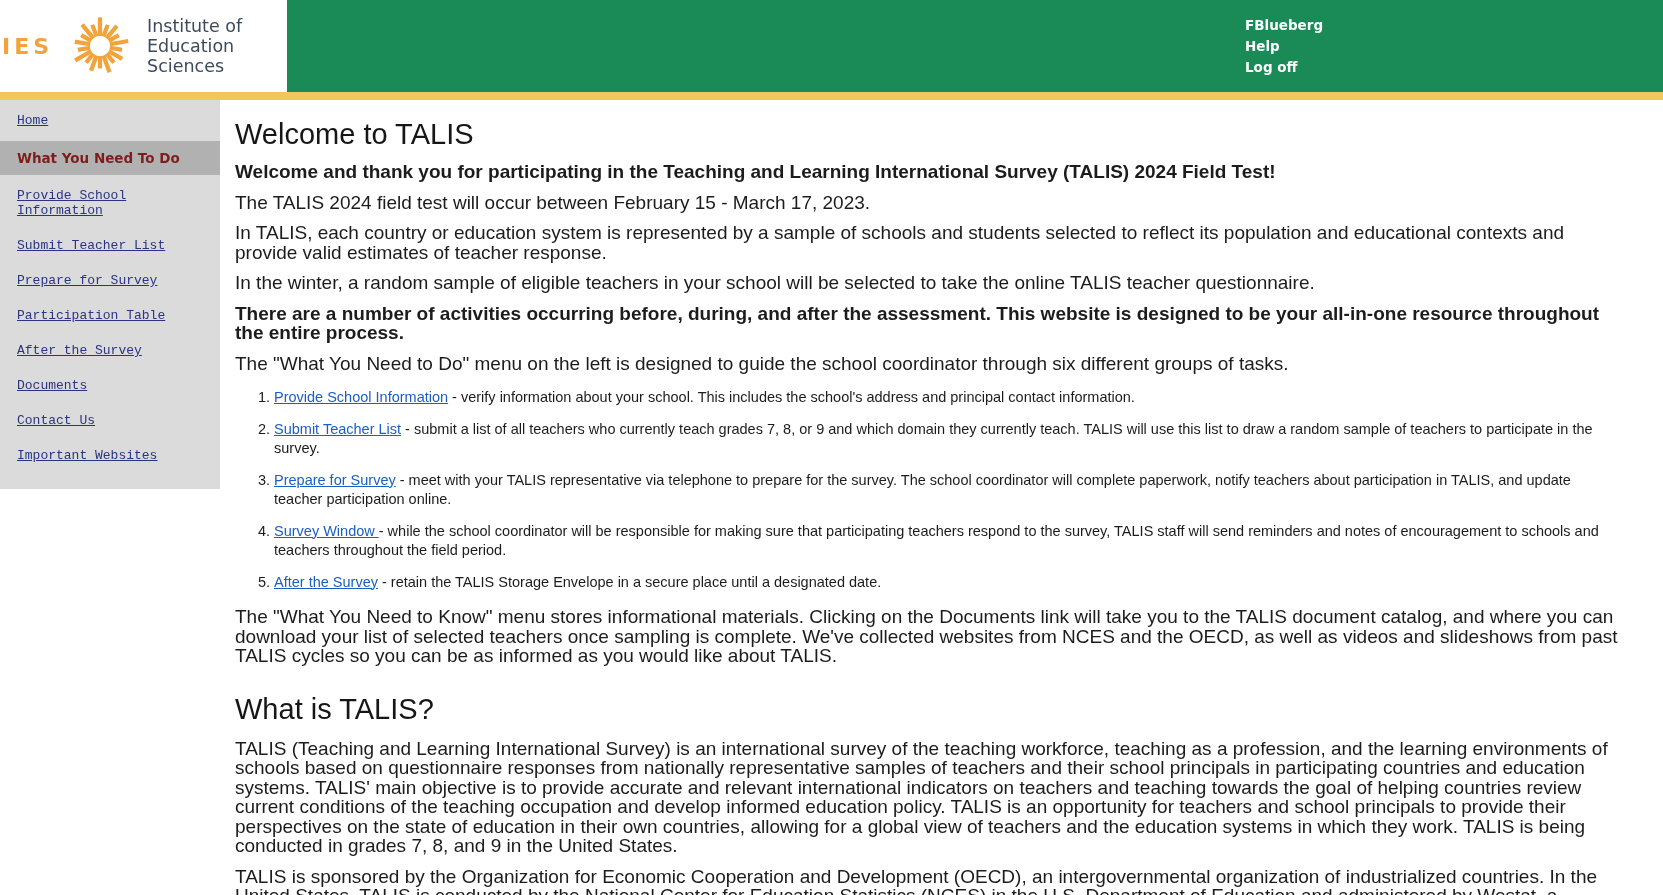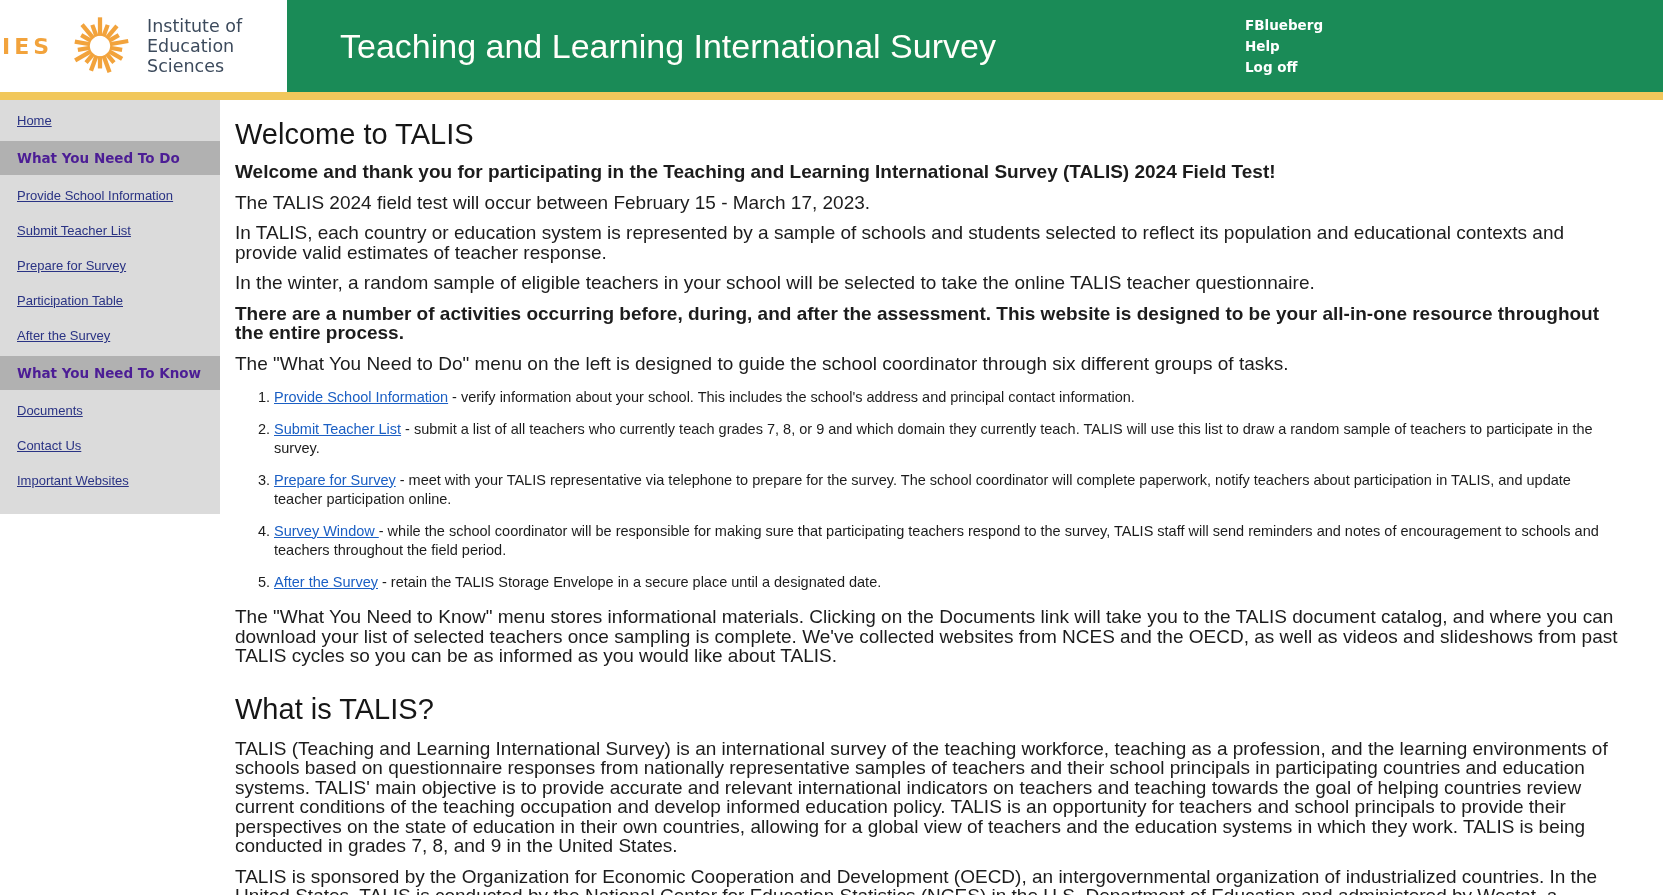--- a/index.html
+++ b/index.html
@@ -40,27 +40,27 @@
   .yellow-bar { height:8px; background:#F1C75B; }
 
   
   .layout { position:relative; }
   .sidebar {
     position:absolute; left:0; top:0; width:220px;
     background:#DBDBDB; padding:3px 0 16px 0;
   }
   .side-link {
     display:block; padding:10px 8px 10px 17px;
-    font-family:Liberation Sans, sans-serif; font-size:13px;
+    font-family:Liberation Mono, monospace; font-size:13px;
     color:#2A3384; text-decoration:underline;
   }
   .side-section {
     background:#B1B1B1; padding:9px 16px 9px 17px; margin:3px 0;
     font-family:"DejaVu Sans", sans-serif; font-size:13.5px;
-    font-weight:700; color:#4c1d95;
+    font-weight:700; color:#7f1d1d;
   }
 
   
   .content { margin-left:235px; width:1385px; padding-top:5px; }
   .banner {
     font-family:"DejaVu Sans", sans-serif; font-weight:700;
     font-size:13px; color:#111111;
   }
   .bsep { display:inline-block; margin:0 12px; }
   h1.welcome { font-size:29px; font-weight:400; color:#161616; margin:13px 0 9px 0; }
@@ -106,41 +106,39 @@
           <line x1="0" y1="-13" x2="0" y2="-29" transform="rotate(340)"></line>
         </g>
       </svg>
     </span>
     <span class="org-name">
       <span>Institute of</span><br>
       <span>Education Sciences</span>
     </span>
   </div>
   <div class="green-block">
-    <div class="app-title">Teaching and Learning International Survey</div>
     <div class="user-menu">
       <a href="#" class="uname">FBlueberg</a>
       <a href="#">Help</a>
       <a href="#">Log off</a>
     </div>
   </div>
 </div>
 <div class="yellow-bar"></div>
 
 <div class="layout">
 
   <div class="sidebar">
     <a href="#" class="side-link">Home</a>
     <div class="side-section">What You Need To Do</div>
     <a href="#" class="side-link">Provide School Information</a>
     <a href="#" class="side-link">Submit Teacher List</a>
     <a href="#" class="side-link">Prepare for Survey</a>
     <a href="#" class="side-link">Participation Table</a>
     <a href="#" class="side-link">After the Survey</a>
-    <div class="side-section">What You Need To Know</div>
     <a href="#" class="side-link">Documents</a>
     <a href="#" class="side-link">Contact Us</a>
     <a href="#" class="side-link">Important Websites</a>
   </div>
 
   <div class="content">
 
     <h1 class="welcome">Welcome to TALIS</h1>
 
     <p class="bold">Welcome and thank you for participating in the Teaching and Learning International Survey (TALIS) 2024 Field Test!</p>

